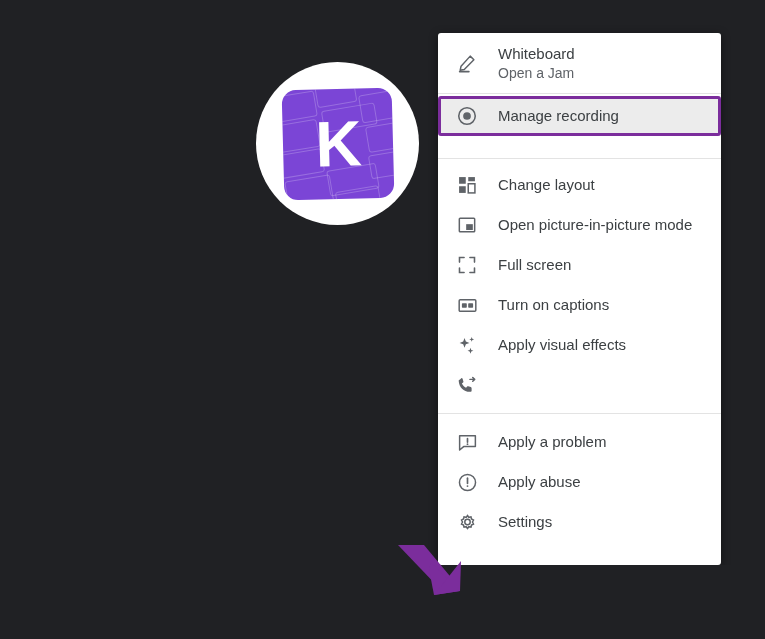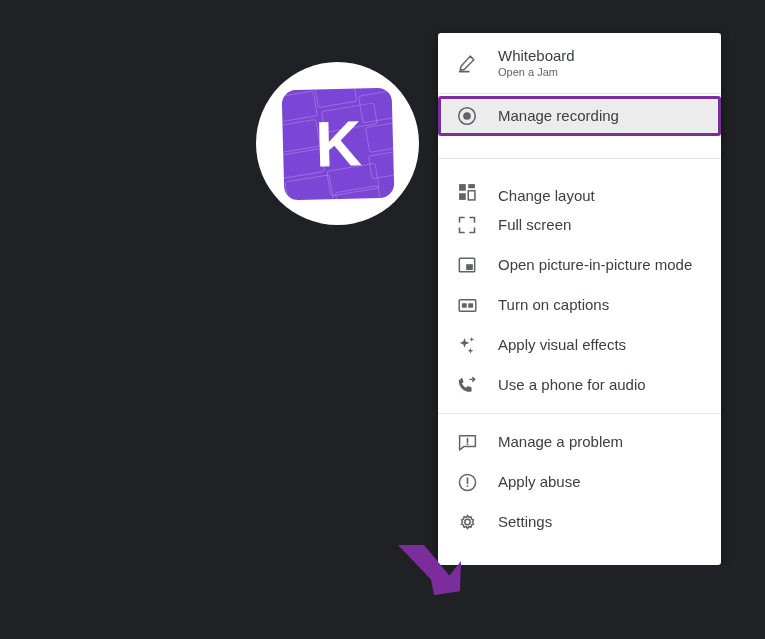--- a/index.html
+++ b/index.html
@@ -51,21 +51,21 @@
     width:26px;height:26px;flex:0 0 26px;margin-right:18px;
     display:flex;align-items:center;justify-content:center;
     color:#5f6368;
   }
   .mi .ico svg{display:block;}
   .mi .txt{
     font-size:15px;color:#3c4043;line-height:1.2;
     font-family:"Liberation Sans", sans-serif;
     white-space:nowrap;
   }
-  .mi .txt .sub{display:block;font-size:11px;color:#5f6368;margin-top:2px;}
+  .mi .txt .sub{display:block;font-size:14px;color:#5f6368;margin-top:2px;}
   .mi.tall{height:52px;}
   .mi.two-line .txt{line-height:1.15;}
   .divider{height:1px;background:#e3e3e3;margin:5px 0;}
   .mi.highlight{
     background:#ececec;
     border:3px solid #7b2d9c;
     border-radius:3px;
     height:40px;
     margin:2px 0 0 0;
     padding-left:13px;
@@ -129,56 +129,56 @@
           <circle cx="12" cy="12" r="9"></circle>
           <circle cx="12" cy="12" r="4.2" fill="currentColor" stroke="none"></circle>
         </svg>
       </span>
       <span class="txt">Manage recording</span>
     </div>
   </div>
 
   <div class="divider" style="margin:6px 0 6px 0;"></div>
 
-  <div class="mi" style="height:40px;align-items:flex-end;">
+  <div class="mi" style="height:40px;">
     <span class="ico">
       <svg width="20" height="20" viewBox="0 0 24 24" fill="none" stroke="currentColor" stroke-width="1.8">
         <rect x="2.5" y="2.5" width="8" height="8" fill="currentColor" stroke="none"></rect>
         <rect x="13.5" y="2.5" width="8" height="5" fill="currentColor" stroke="none"></rect>
         <rect x="2.5" y="13.5" width="8" height="8" fill="currentColor" stroke="none"></rect>
         <rect x="13.5" y="10.5" width="8" height="11"></rect>
       </svg>
     </span>
     <span class="txt">Change layout</span>
   </div>
 
   <div class="mi">
     <span class="ico">
+      <svg width="20" height="20" viewBox="0 0 24 24" fill="none" stroke="currentColor" stroke-width="1.8">
+        <rect x="2.8" y="3.8" width="18.4" height="16.4" rx="1"></rect>
+        <rect x="11" y="11" width="8" height="7" fill="currentColor" stroke="none"></rect>
+      </svg>
+    </span>
+    <span class="txt">Open picture-in-picture mode</span>
+  </div>
+
+  <div class="mi">
+    <span class="ico">
       <svg width="20" height="20" viewBox="0 0 24 24" fill="none" stroke="currentColor" stroke-width="1.9" stroke-linecap="round">
         <polyline points="3,8.5 3,3 8.5,3"></polyline>
         <polyline points="15.5,3 21,3 21,8.5"></polyline>
         <polyline points="21,15.5 21,21 15.5,21"></polyline>
         <polyline points="8.5,21 3,21 3,15.5"></polyline>
       </svg>
     </span>
     <span class="txt">Full screen</span>
   </div>
 
   <div class="mi">
     <span class="ico">
-      <svg width="20" height="20" viewBox="0 0 24 24" fill="none" stroke="currentColor" stroke-width="1.8">
-        <rect x="2.8" y="3.8" width="18.4" height="16.4" rx="1"></rect>
-        <rect x="11" y="11" width="8" height="7" fill="currentColor" stroke="none"></rect>
-      </svg>
-    </span>
-    <span class="txt">Open picture-in-picture mode</span>
-  </div>
-
-  <div class="mi">
-    <span class="ico">
       <svg width="21" height="21" viewBox="0 0 24 24" fill="none" stroke="currentColor" stroke-width="1.7">
         <rect x="2.5" y="5.5" width="19" height="13" rx="1.2"></rect>
         <rect x="5.6" y="9.4" width="5.6" height="5.2" rx="0.8" fill="currentColor" stroke="none"></rect>
         <rect x="12.8" y="9.4" width="5.6" height="5.2" rx="0.8" fill="currentColor" stroke="none"></rect>
       </svg>
     </span>
     <span class="txt">Turn on captions</span>
   </div>
 
   <div class="mi">
@@ -192,34 +192,33 @@
     <span class="txt">Apply visual effects</span>
   </div>
 
   <div class="mi">
     <span class="ico">
       <svg width="21" height="21" viewBox="0 0 24 24" fill="currentColor">
         <path d="M6.2 2.5c.6 0 1.1.4 1.3 1l1 3.2c.15.5 0 1.05-.4 1.4L6.6 9.4c1.1 2.3 2.9 4.1 5.2 5.2l1.3-1.5c.35-.4.9-.55 1.4-.4l3.2 1c.6.2 1 .7 1 1.3v3.2c0 .8-.65 1.4-1.45 1.35C8.9 19.9 3.3 14.3 2.65 6.1 2.6 5.3 3.2 4.65 4 4.65z" transform="translate(-0.5,1.2) scale(0.92)"></path>
         <path d="M14.4 3.2h5.4m0 0l-2.2-2.1m2.2 2.1l-2.2 2.1" fill="none" stroke="currentColor" stroke-width="1.7" stroke-linecap="round" stroke-linejoin="round" transform="translate(0.4,1.8)"></path>
       </svg>
     </span>
-    <span class="txt">Use a phone for audio</span>
   </div>
 
   <div class="divider" style="margin:8px 0;"></div>
 
   <div class="mi">
     <span class="ico">
       <svg width="21" height="21" viewBox="0 0 24 24" fill="none" stroke="currentColor" stroke-width="1.7">
         <path d="M3 4.3h18v12.4H7.6L3 20.6z" stroke-linejoin="round"></path>
         <line x1="12" y1="7.6" x2="12" y2="11.6" stroke-width="1.9" stroke-linecap="round"></line>
         <circle cx="12" cy="13.9" r="1.05" fill="currentColor" stroke="none"></circle>
       </svg>
     </span>
-    <span class="txt">Manage a problem</span>
+    <span class="txt">Apply a problem</span>
   </div>
 
   <div class="mi">
     <span class="ico">
       <svg width="21" height="21" viewBox="0 0 24 24" fill="none" stroke="currentColor" stroke-width="1.7">
         <circle cx="12" cy="12" r="9.2"></circle>
         <line x1="12" y1="7" x2="12" y2="13" stroke-width="1.9" stroke-linecap="round"></line>
         <circle cx="12" cy="16.1" r="1.05" fill="currentColor" stroke="none"></circle>
       </svg>
     </span>

